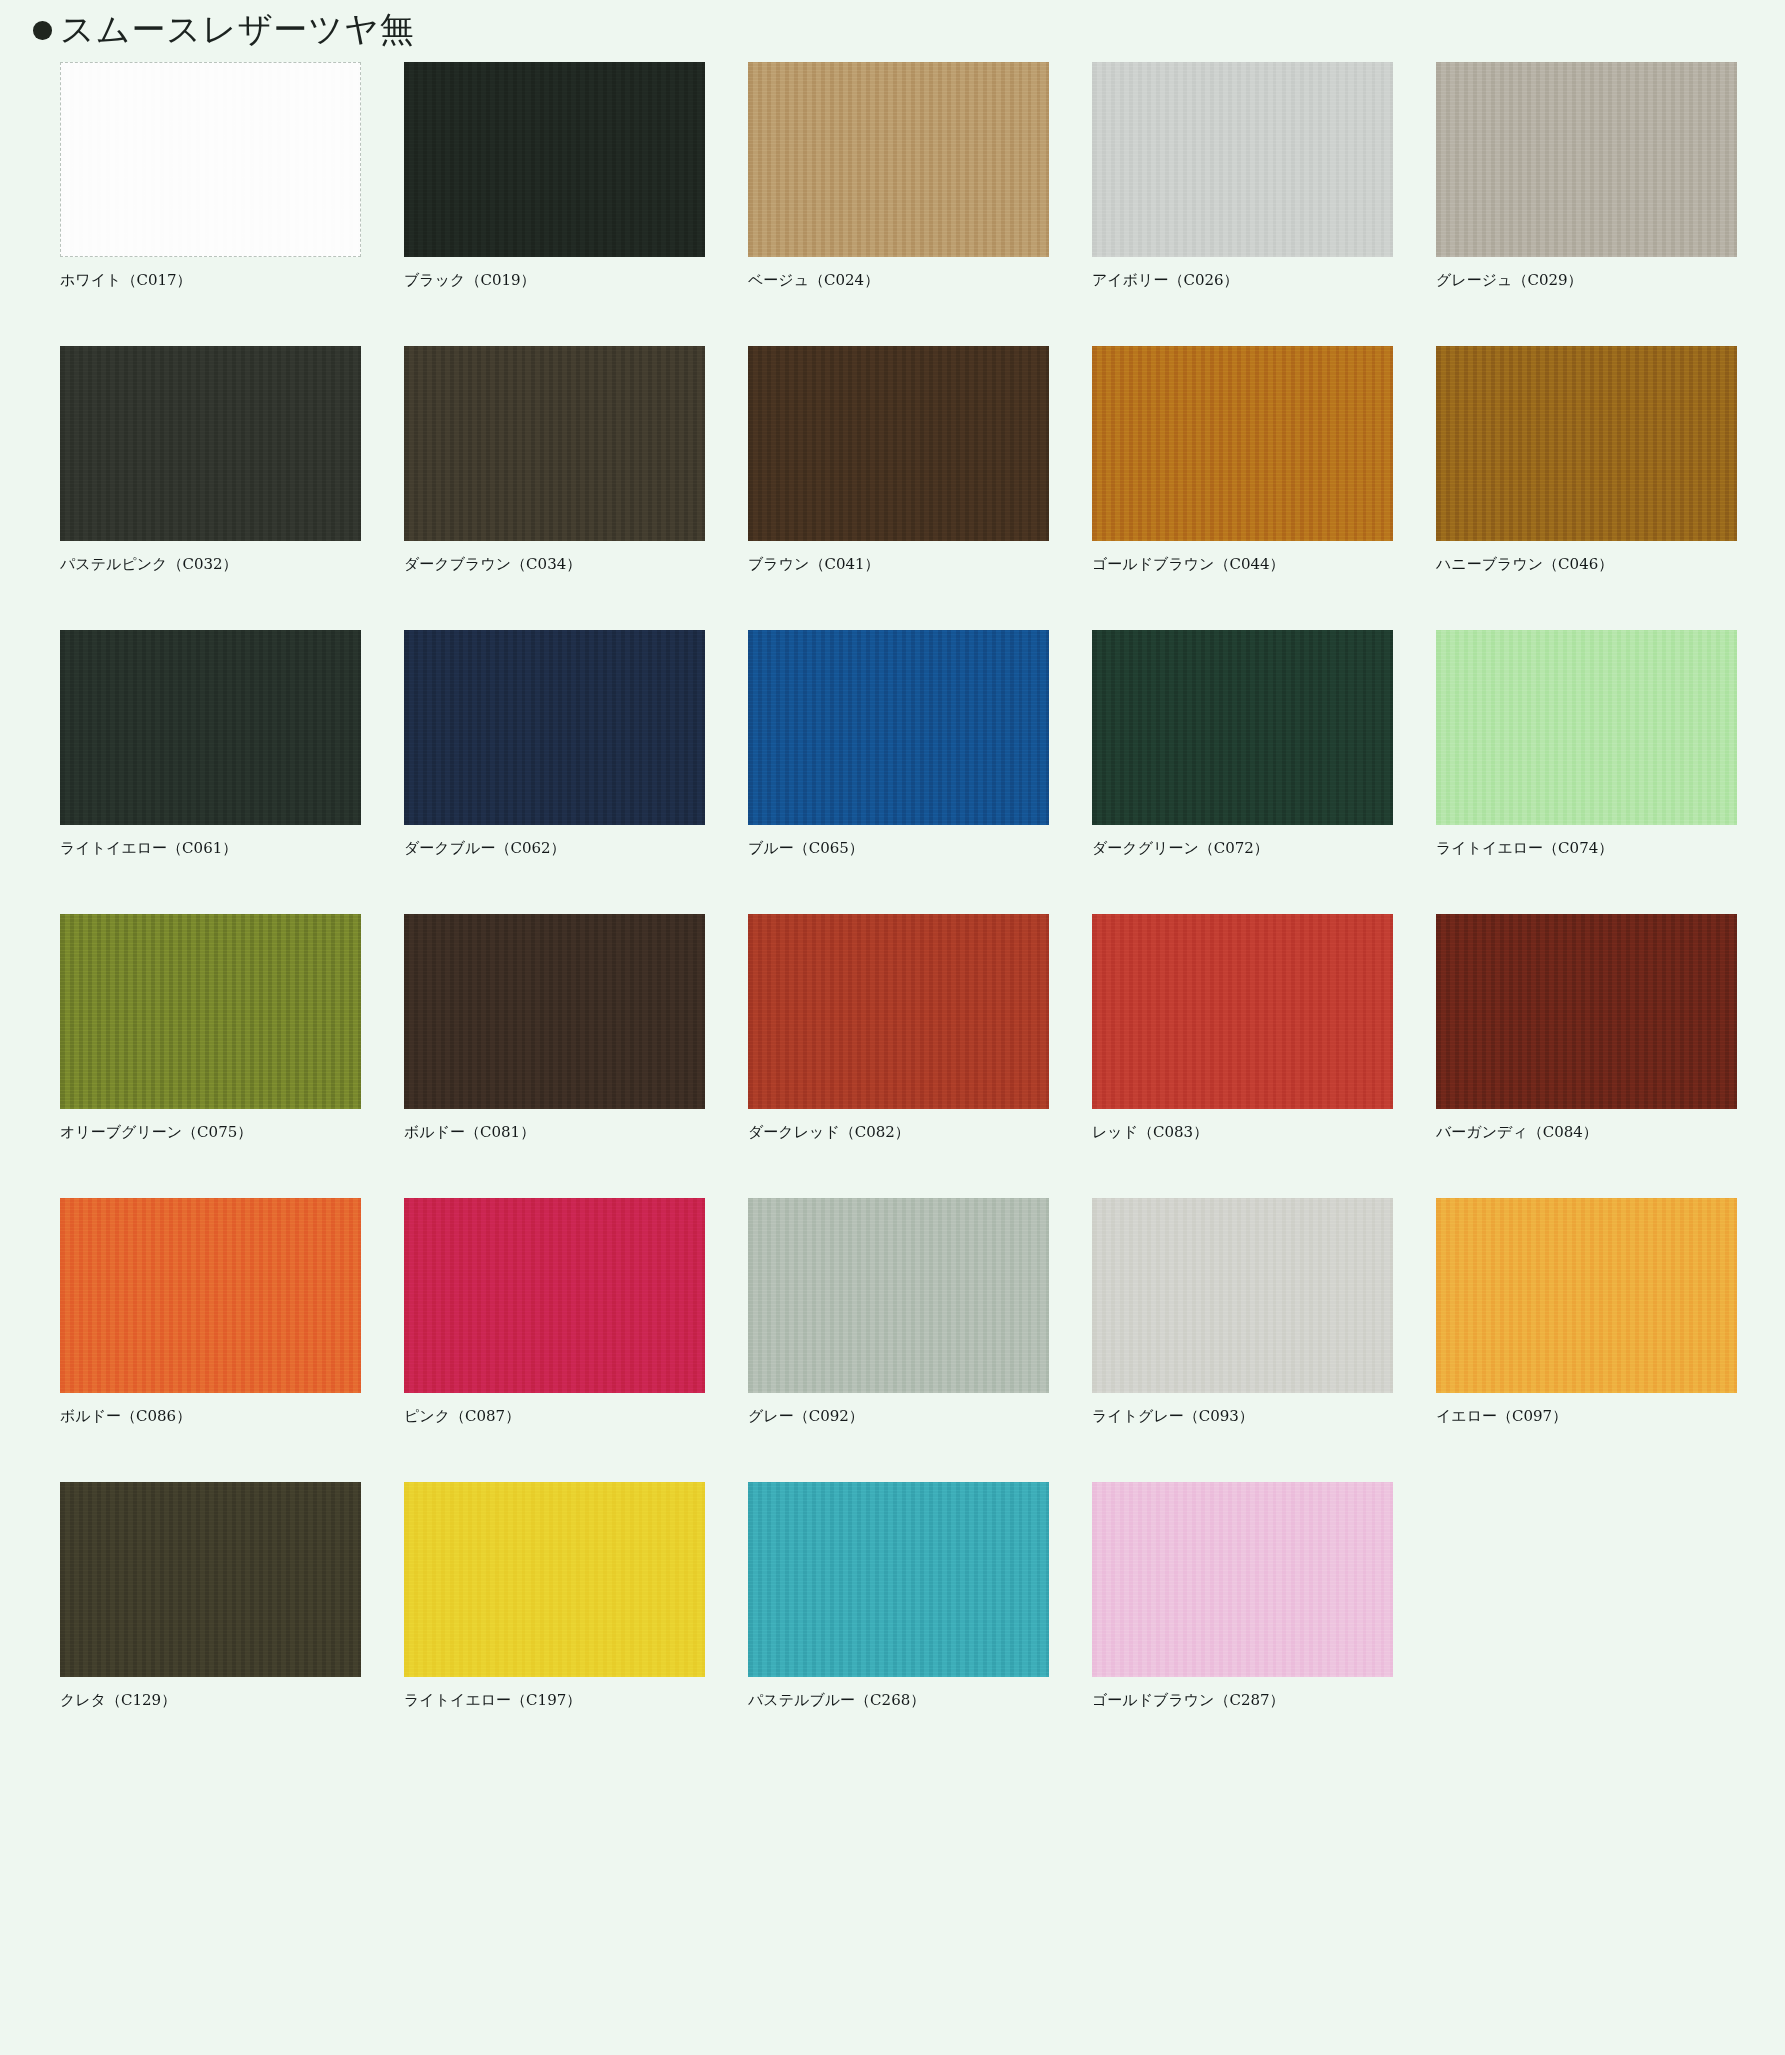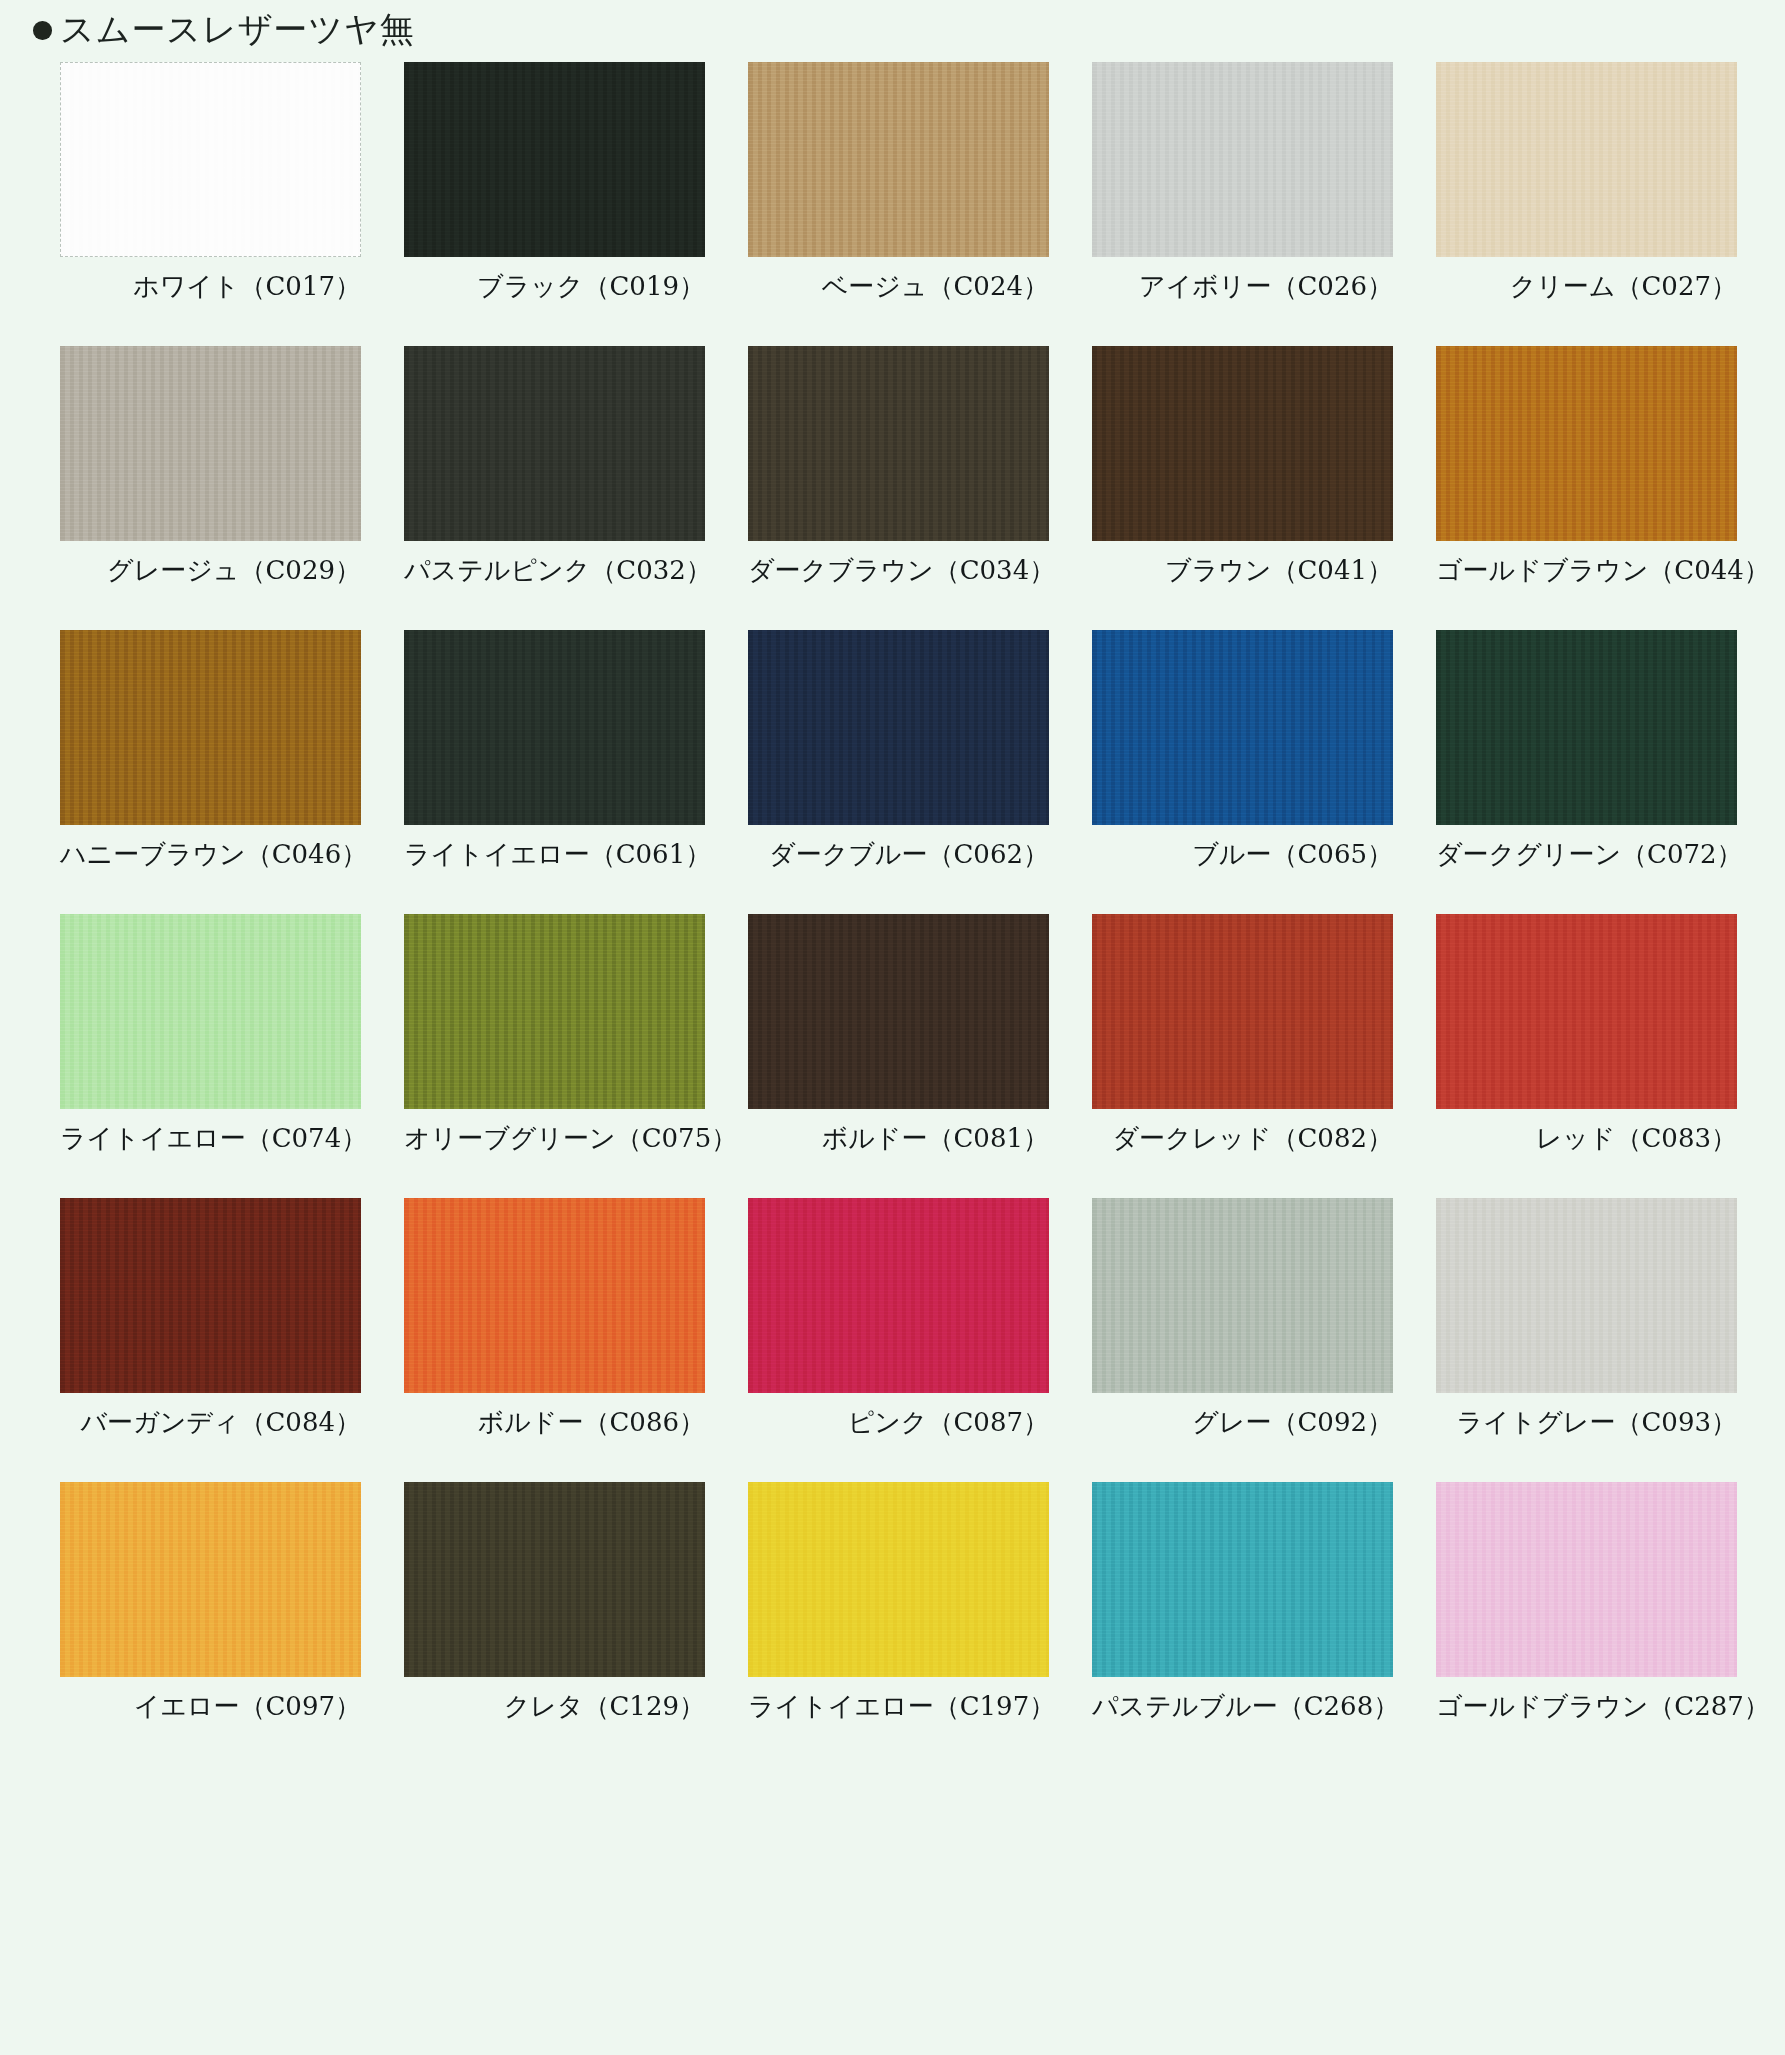--- a/index.html
+++ b/index.html
@@ -91,22 +91,22 @@
   }
   .swatch-chip.outlined {
     border: 0.5px dashed #b9c3bc;
   }
 
   .swatch-label {
     position: absolute;
     left: 0;
     top: 210px;
     width: 301px;
-    text-align: right;
-    font-size: 26px;
+    text-align: left;
+    font-size: 15px;
     line-height: 1.15;
     color: #14191a;
     font-family: "DejaVu Serif", "Liberation Serif", serif;
     white-space: nowrap;
     letter-spacing: 0px;
   }
 </style>
 </head>
 <body>
 
@@ -128,24 +128,20 @@
       </div>
       <div class="swatch-cell">
         <div class="swatch-chip" style="background-color: rgb(185, 154, 107);"></div>
         <div class="swatch-label">ベージュ（C024）</div>
       </div>
       <div class="swatch-cell">
         <div class="swatch-chip" style="background-color: rgb(204, 208, 205);"></div>
         <div class="swatch-label">アイボリー（C026）</div>
       </div>
       <div class="swatch-cell">
-        <div class="swatch-chip" style="background-color: rgb(227, 214, 186);"></div>
-        <div class="swatch-label">クリーム（C027）</div>
-      </div>
-      <div class="swatch-cell">
         <div class="swatch-chip" style="background-color: rgb(180, 175, 163);"></div>
         <div class="swatch-label">グレージュ（C029）</div>
       </div>
       <div class="swatch-cell">
         <div class="swatch-chip" style="background-color: rgb(48, 52, 45);"></div>
         <div class="swatch-label">パステルピンク（C032）</div>
       </div>
       <div class="swatch-cell">
         <div class="swatch-chip" style="background-color: rgb(64, 58, 45);"></div>
         <div class="swatch-label">ダークブラウン（C034）</div>

